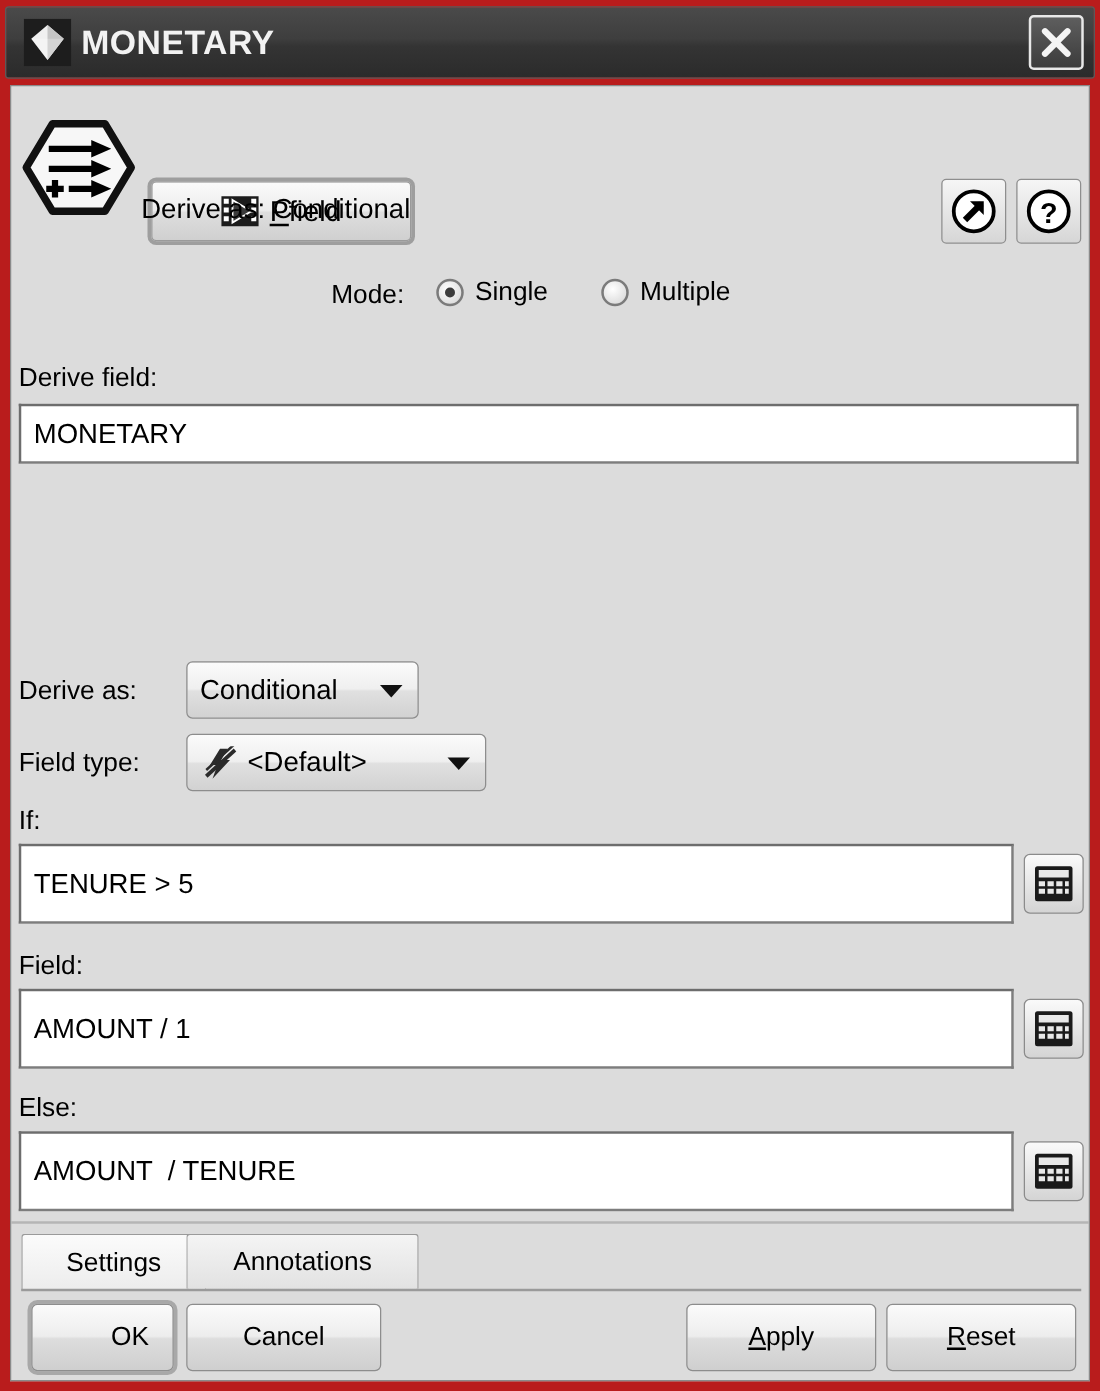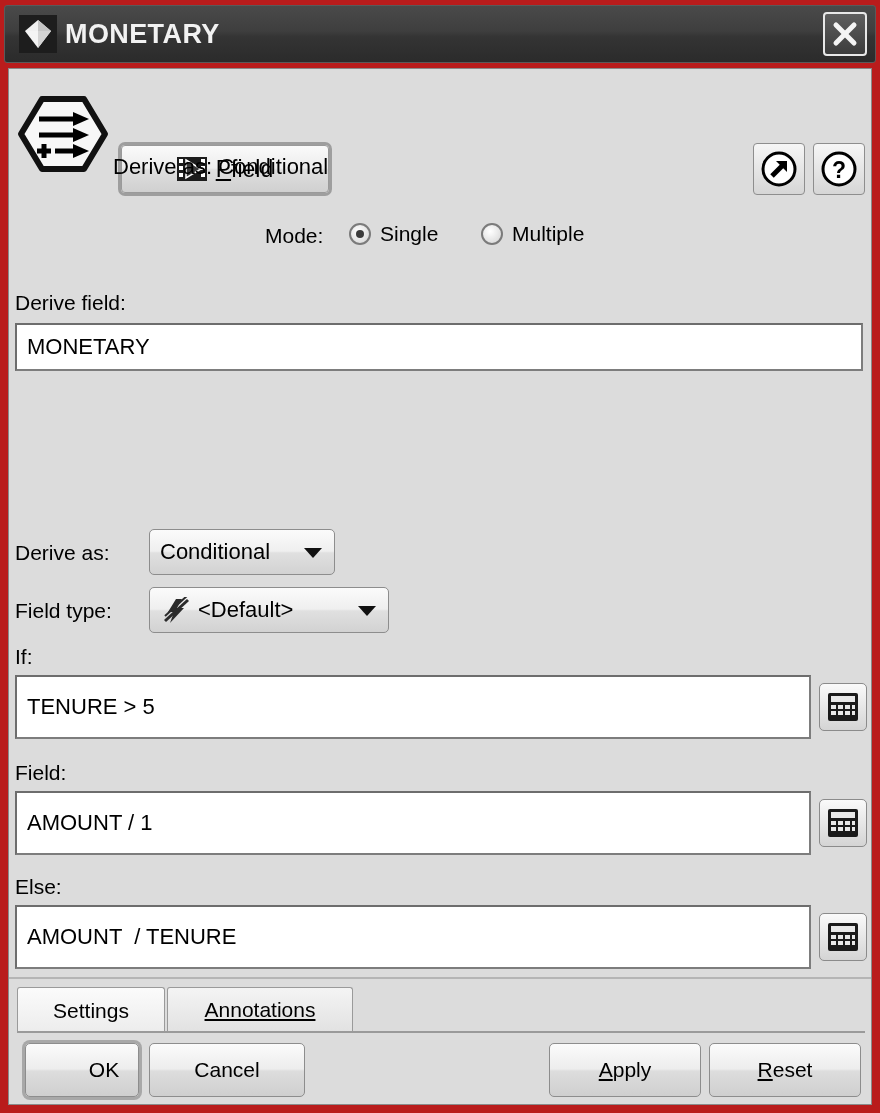--- a/index.html
+++ b/index.html
@@ -405,21 +405,21 @@
         </g>
       </svg>
     </div>
 
     <div id="bottom-sep"></div>
 
     <div id="tabstrip">
       <div class="tab active" style="left:0; width:148px;">
         <span>Settings</span>
       </div>
-      <div class="tab" style="left:150px; width:186px;text-decoration:underline;">
+      <div class="tab" style="left:132px; width:186px;">
         <span>Annotations</span>
       </div>
     </div>
     <div id="tab-underline"></div>
 
     <div class="btn focused" style="left:16px; top:974px; width:114px; height:54px;padding-left:44px;">
       <span>OK</span>
     </div>
     <div class="btn" style="left:140px; top:974px; width:156px; height:54px;">
       <span>Cancel</span>

